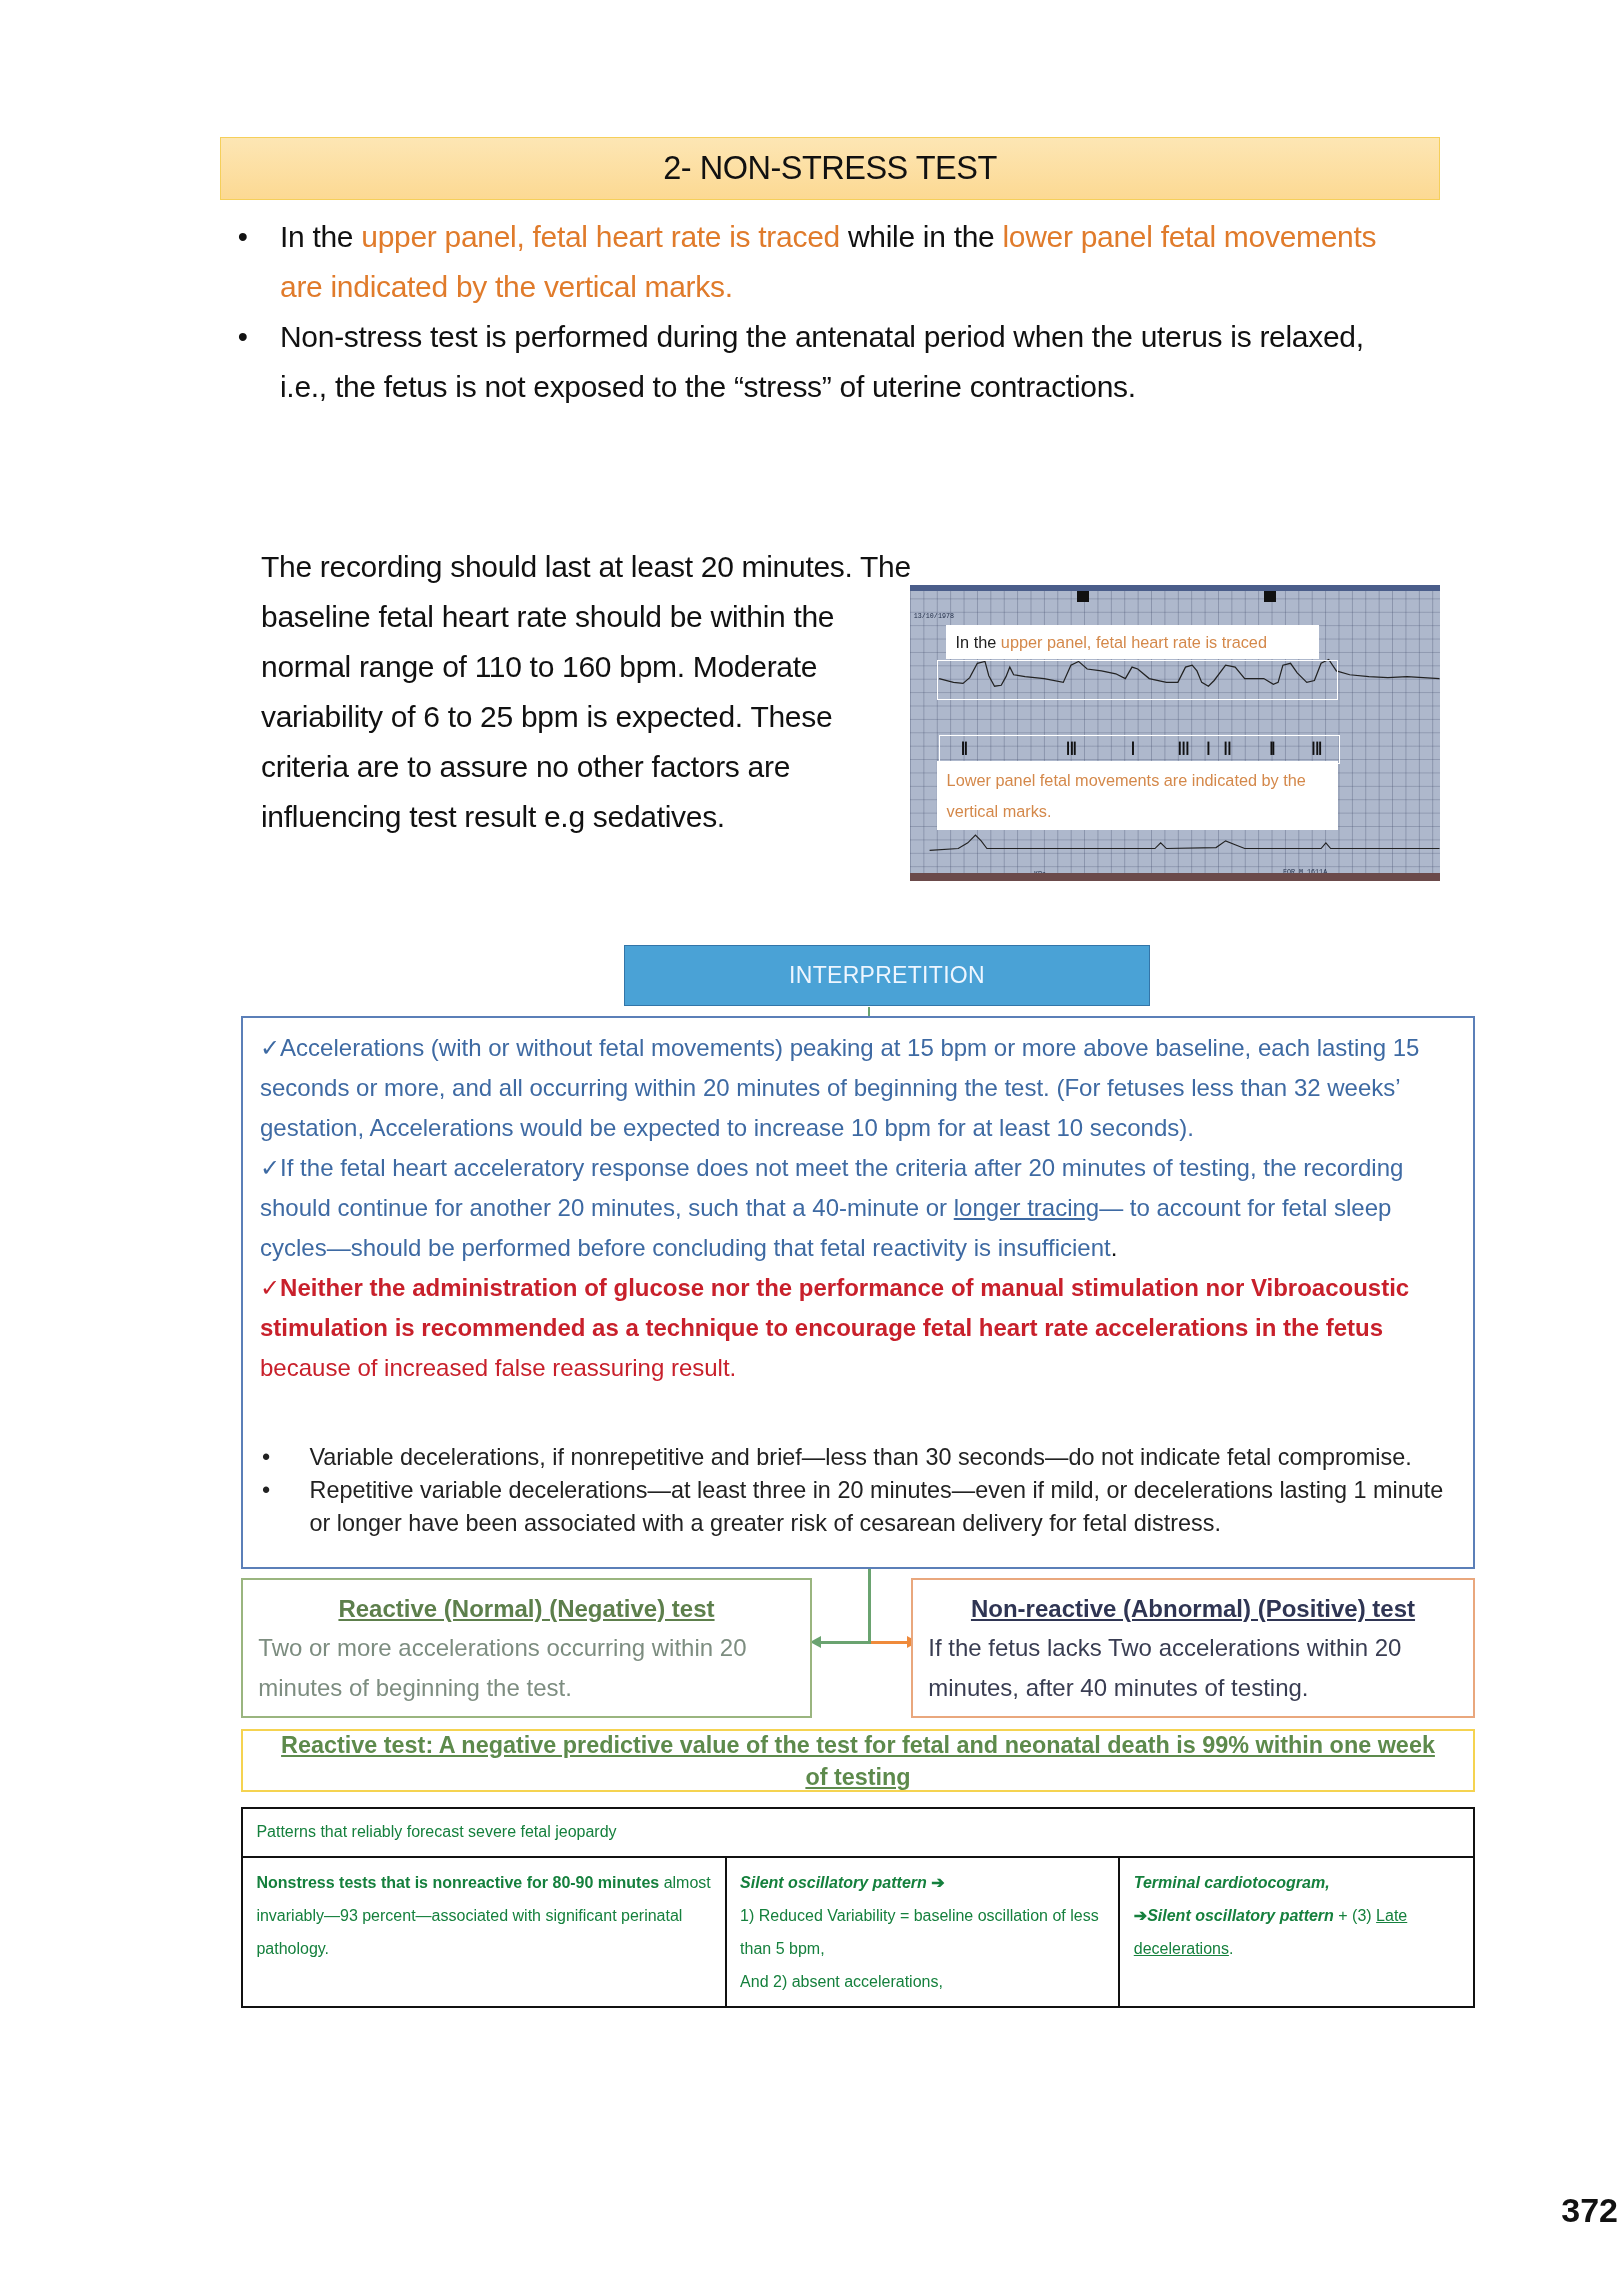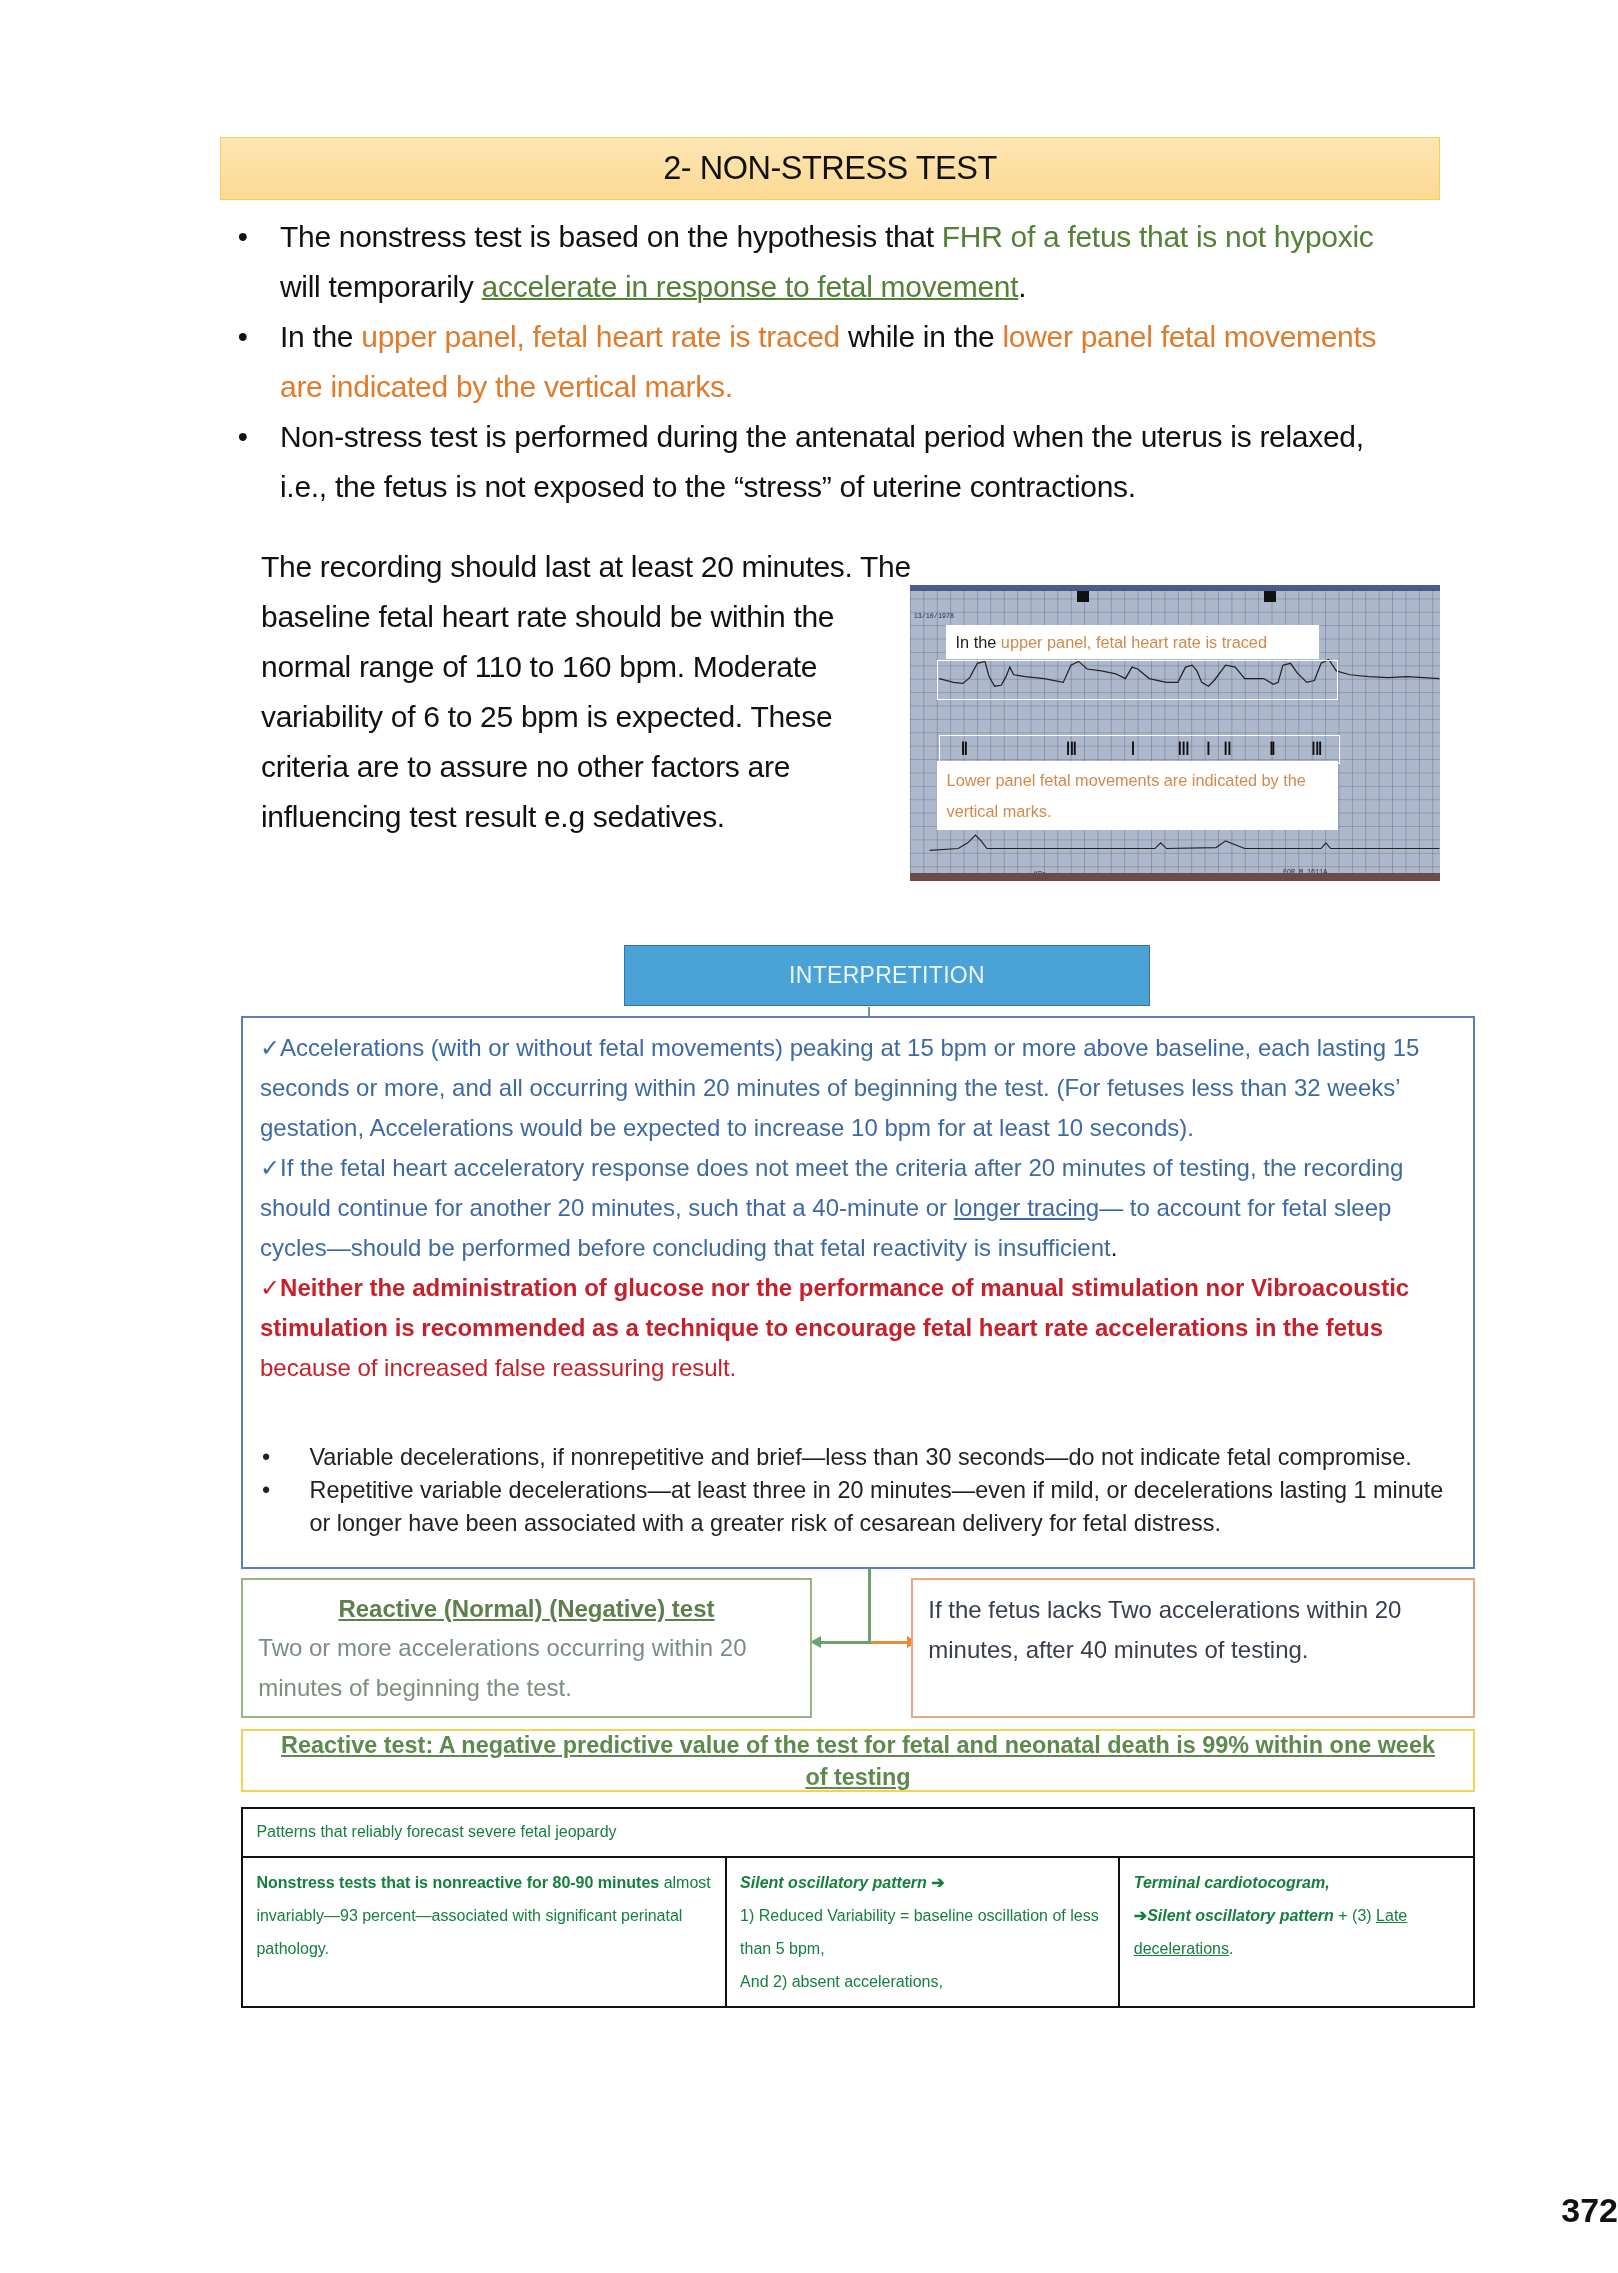--- a/index.html
+++ b/index.html
@@ -88,23 +88,20 @@
   .page-num { left: 0; width: 1618px; top: 2191px; text-align: right; font-size: 34px; font-weight: bold; color: #111; }
 </style>
 </head>
 <body>
 
 <div class="abs title-banner">
   <span>2- NON-STRESS TEST</span>
 </div>
 
 <ul class="abs top-list">
-  <li>
-    <span>The nonstress test is based on the hypothesis that </span><span class="green">FHR of a fetus that is not hypoxic</span><span> will temporarily </span><span class="ul-green">accelerate in response to fetal movement</span><span>.</span>
-  </li>
   <li>
     <span>In the </span><span class="orange">upper panel, fetal heart rate is traced</span><span> while in the </span><span class="orange">lower panel fetal movements are indicated by the vertical marks.</span>
   </li>
   <li>
     <span>Non-stress test is performed during the antenatal period when the uterus is relaxed, i.e., the fetus is not exposed to the “stress” of uterine contractions.</span>
   </li>
 </ul>
 
 <p class="abs rec-text">The recording should last at least 20 minutes. The baseline fetal heart rate should be within the normal range of 110 to 160 bpm. Moderate variability of 6 to 25 bpm is expected. These criteria are to assure no other factors are influencing test result e.g sedatives.</p>
 
@@ -179,20 +176,21 @@
 <div class="abs arrow-left"></div>
 <div class="abs arrow-left-head"></div>
 <div class="abs arrow-right"></div>
 <div class="abs arrow-right-head"></div>
 
 <div class="outcome reactive-box">
   <h3>Reactive (Normal) (Negative) test</h3>
   <p>Two or more accelerations occurring within 20 minutes of beginning the test.</p>
 </div>
 <div class="outcome nonreactive-box">
+  <h3>Non-reactive (Abnormal) (Positive) test</h3>
   <p>If the fetus lacks Two accelerations within 20 minutes, after 40 minutes of testing.</p>
 </div>
 
 <div class="abs npv-box">
   <span>Reactive test: A negative predictive value of the test for fetal and neonatal death is 99% within one week of testing</span>
 </div>
 
 <table class="abs patterns">
   <tbody>
       <tr>

